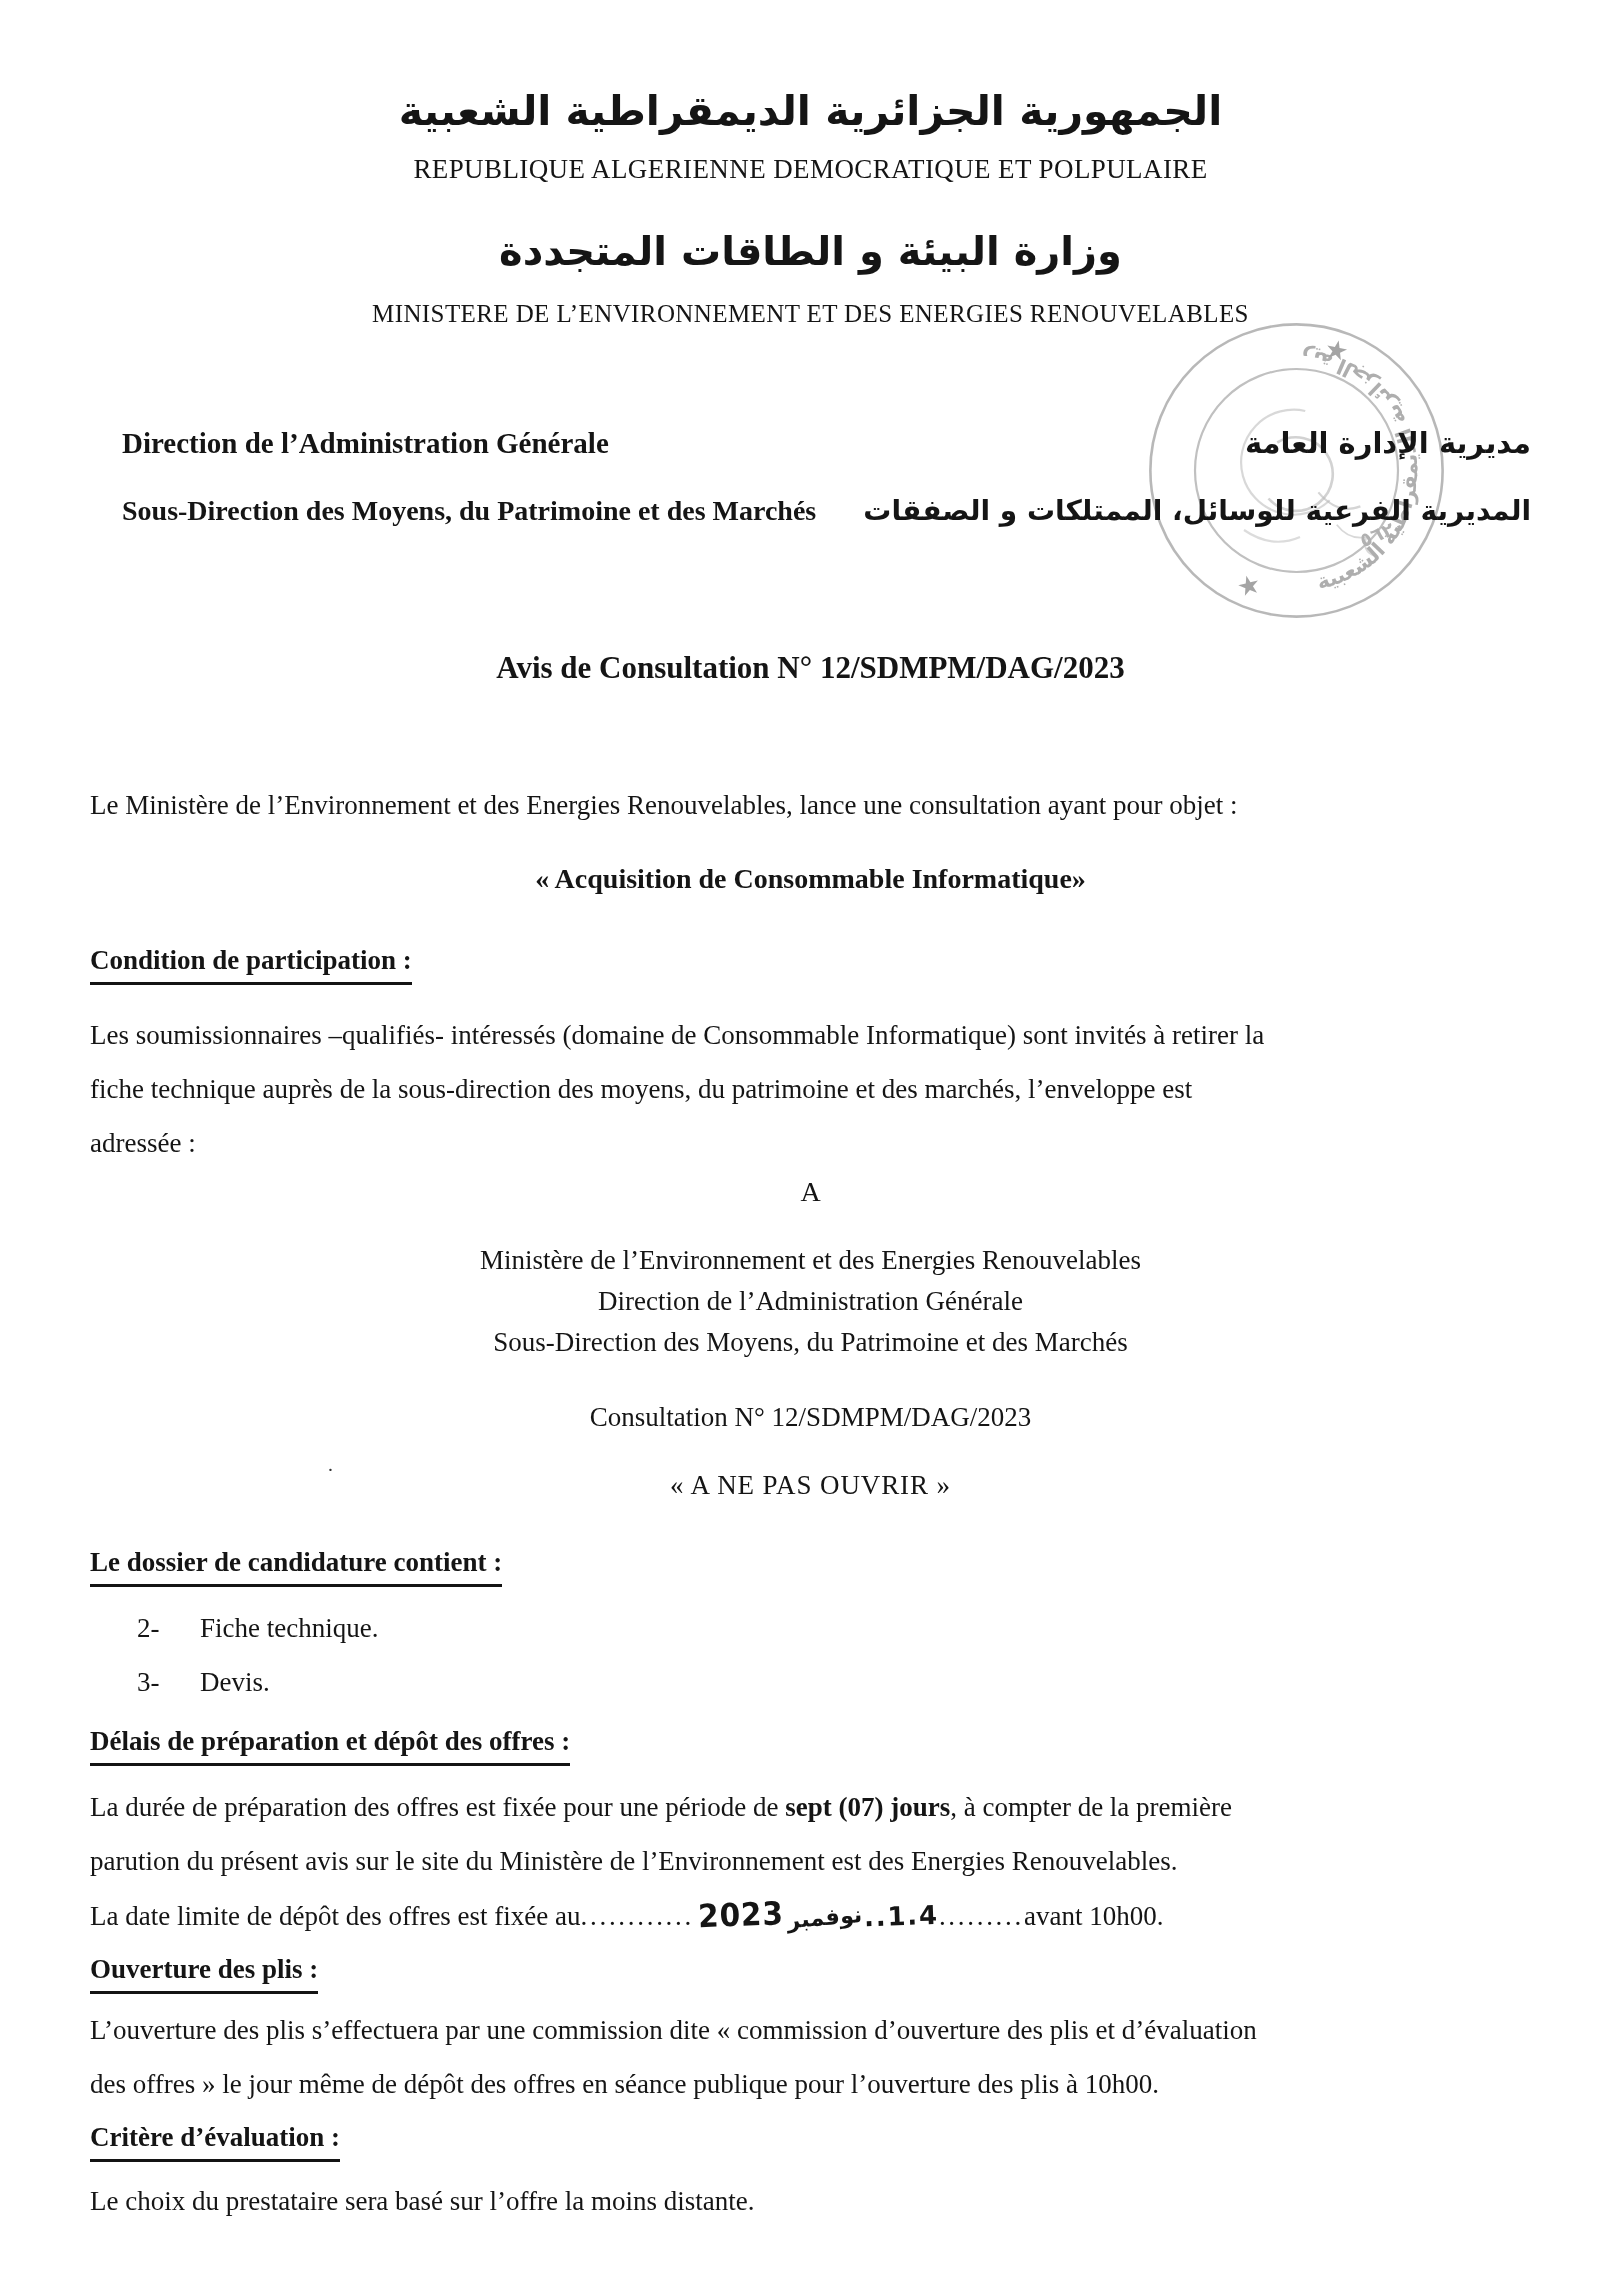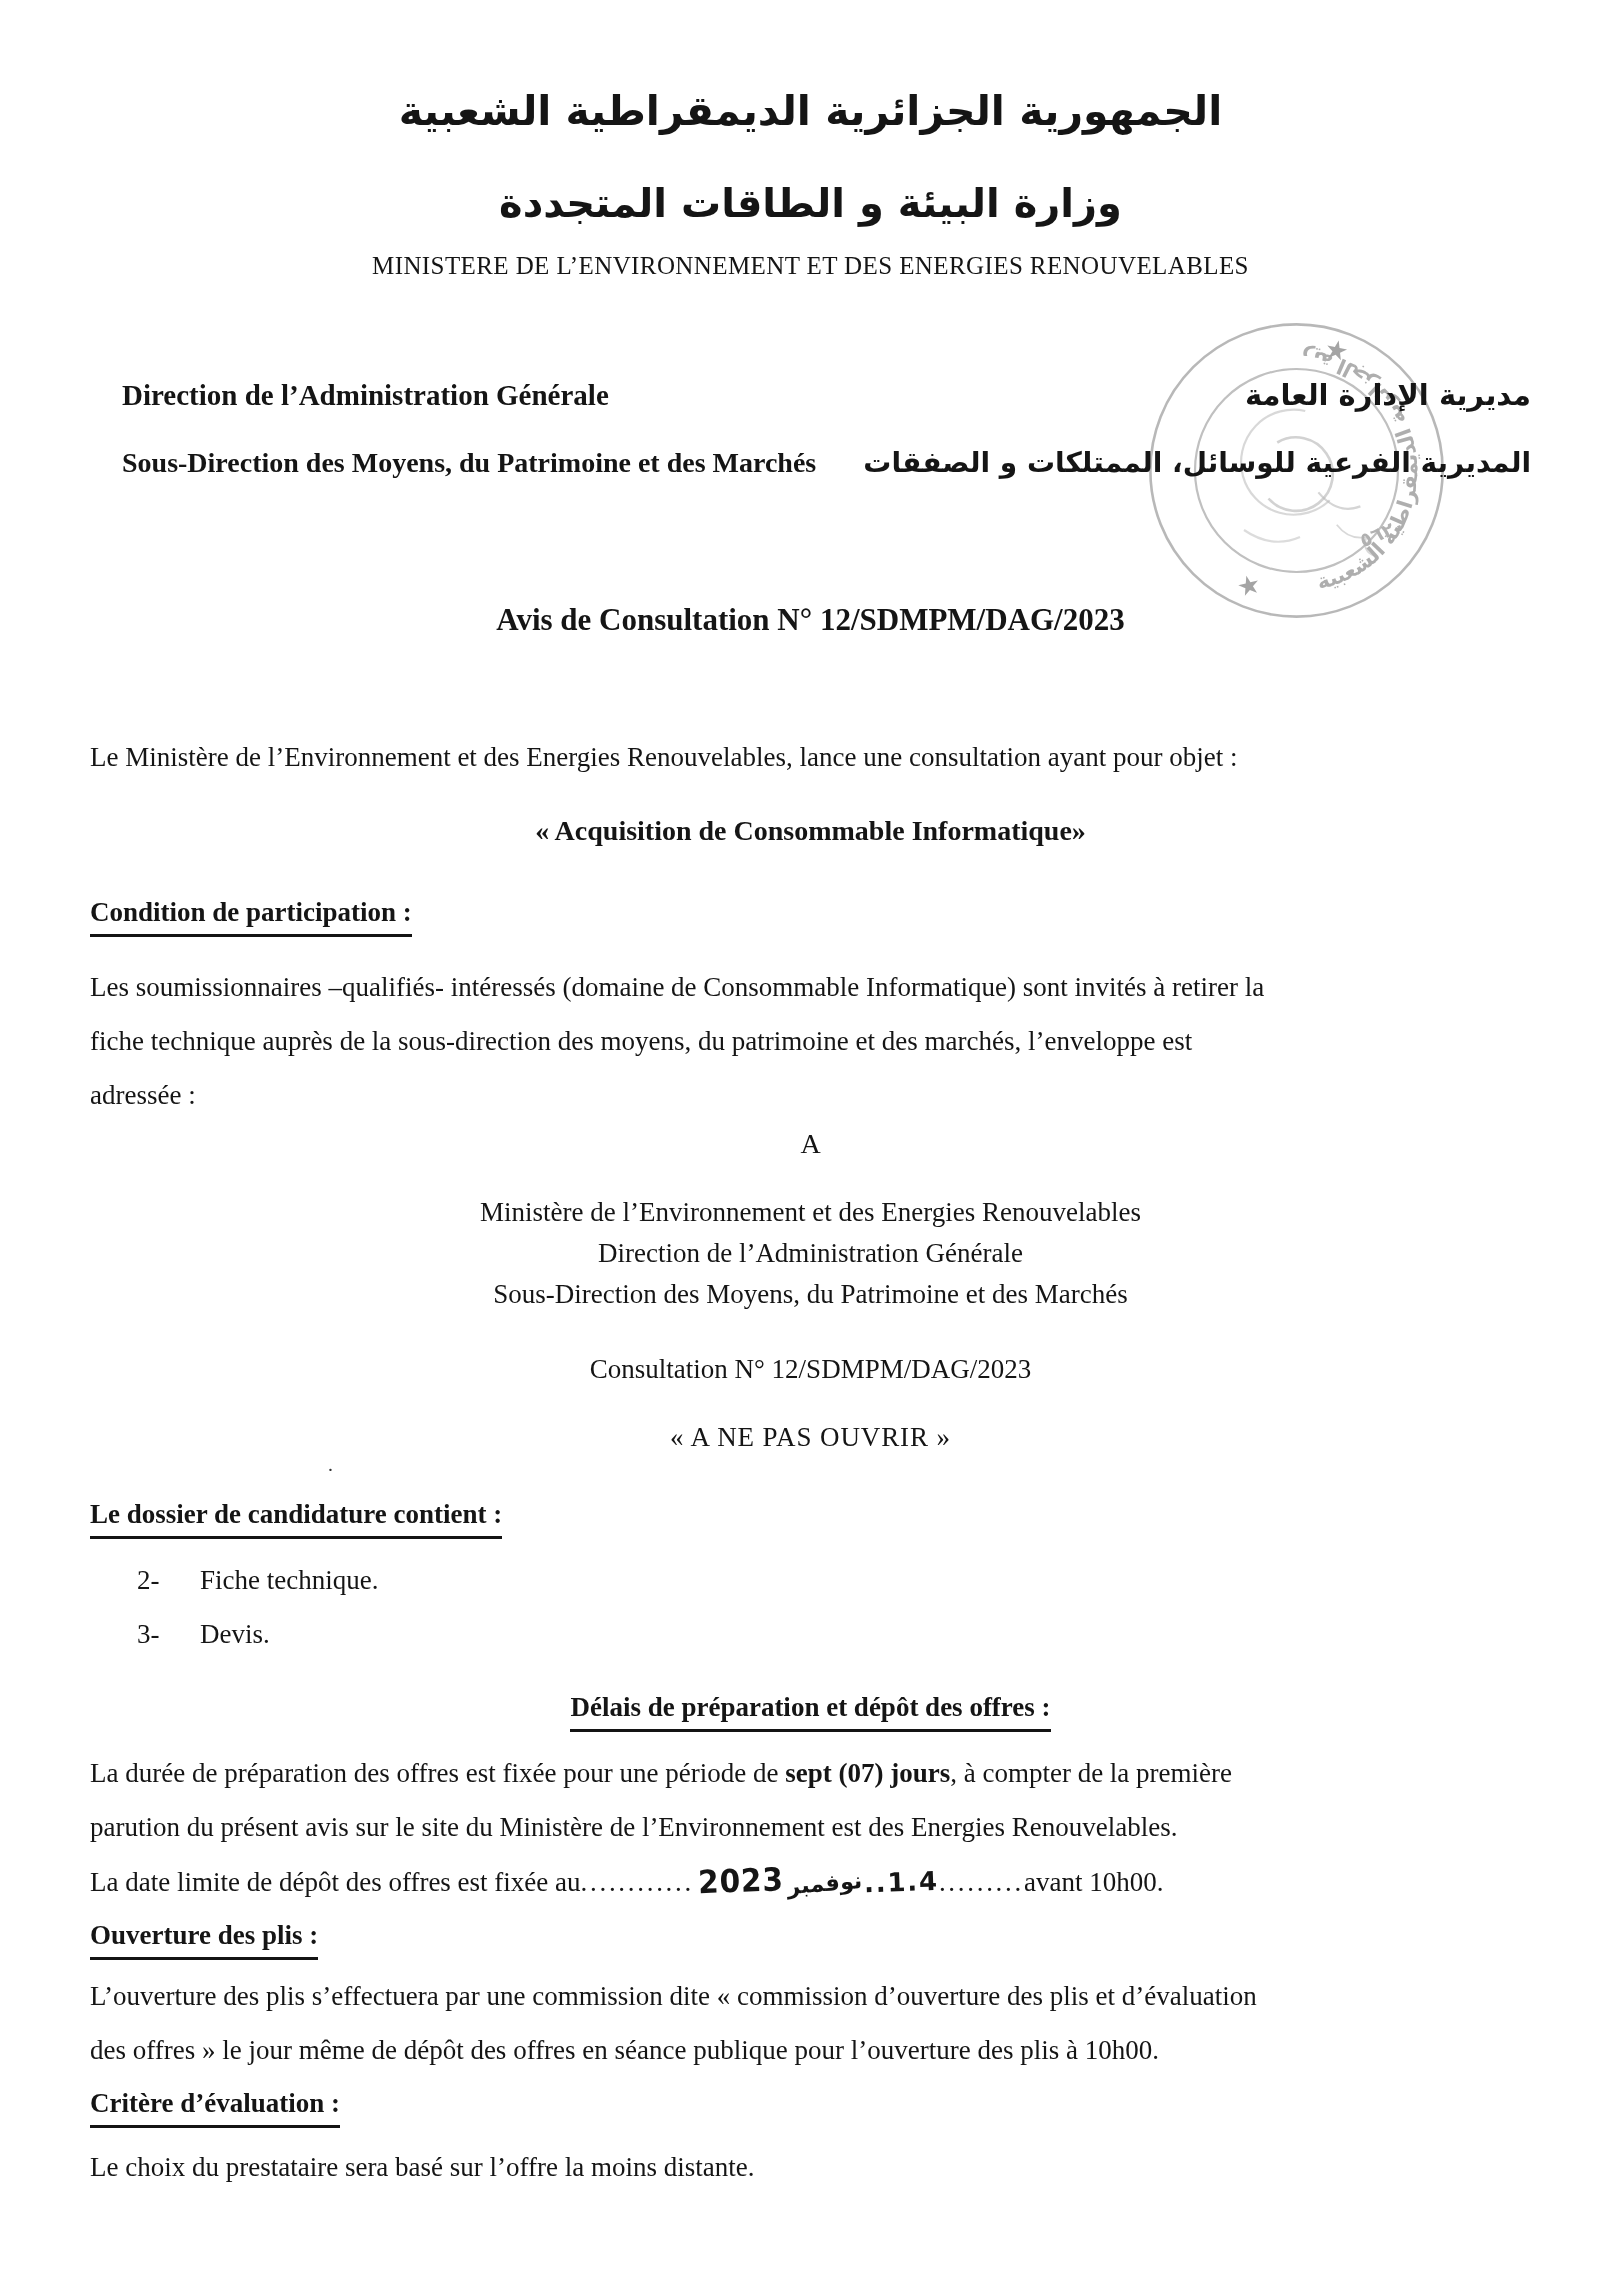--- a/index.html
+++ b/index.html
@@ -50,21 +50,21 @@
   .addr{margin-top:30px;font-size:27px;}
   .addr .aline{line-height:41px;}
   .consult{margin-top:36px;font-size:27px;line-height:36px;}
   .warning{margin-top:32px;font-size:27px;line-height:36px;letter-spacing:0.9px;}
   .scan-dot{position:absolute;left:328px;top:1453px;font-size:19.7px;color:#333;z-index:3;}
 
   .mt-h2{margin-top:41px;}
   .list{margin-top:14.3px;font-size:27px;}
   .li{line-height:54px;white-space:nowrap;}
   .li .num{display:inline-block;margin-left:47px;width:63px;}
-  .mt-h3{margin-top:28px;text-align:center;}
+  .mt-h3{margin-top:14px;}
   .delais{margin-top:14.3px;}
   .mt-h4{margin-top:7.2px;}
   .ouv{margin-top:9px;}
   .mt-h5{margin-top:7.2px;}
   .crit{margin-top:12.5px;}
 
   .b{font-weight:bold;}
   .dots{letter-spacing:2.7px;}
   .hand-year{font-family:"DejaVu Sans",sans-serif;font-weight:bold;font-size:29.6px;display:inline-block;transform:rotate(-2deg) scaleY(1.08);letter-spacing:0.9px;margin:0 1.8px 0 3.6px;}
   .hand-month{font-family:"DejaVu Sans",sans-serif;font-weight:bold;font-size:22.4px;display:inline-block;transform:rotate(-5deg);margin:0 1.8px;}
@@ -94,20 +94,21 @@
     <text class="stamp-star" x="212" y="52" transform="rotate(12 222 44)">★</text>
     <text class="stamp-star" x="112" y="322" transform="rotate(-14 124 312)">★</text>
     <text class="stamp-digits" x="256" y="268" transform="rotate(-22 256 268)">٥٦٢٠</text>
   </svg>
 
   <span class="scan-dot">.</span>
 
   <div class="inner">
 
     <div class="center h-ar1 ar">الجمهورية الجزائرية الديمقراطية الشعبية</div>
+    <div class="center h-fr1">REPUBLIQUE ALGERIENNE DEMOCRATIQUE ET POLPULAIRE</div>
     <div class="center h-ar2 ar">وزارة البيئة و الطاقات المتجددة</div>
     <div class="center h-fr2">MINISTERE DE L’ENVIRONNEMENT ET DES ENERGIES RENOUVELABLES</div>
 
     <div class="letterhead">
       <div class="lh-left">
         <div class="l1">Direction de l’Administration Générale</div>
         <div class="l2">Sous-Direction des Moyens, du Patrimoine et des Marchés</div>
       </div>
       <div class="lh-right ar">
         <div class="l1">مديرية الإدارة العامة</div>

